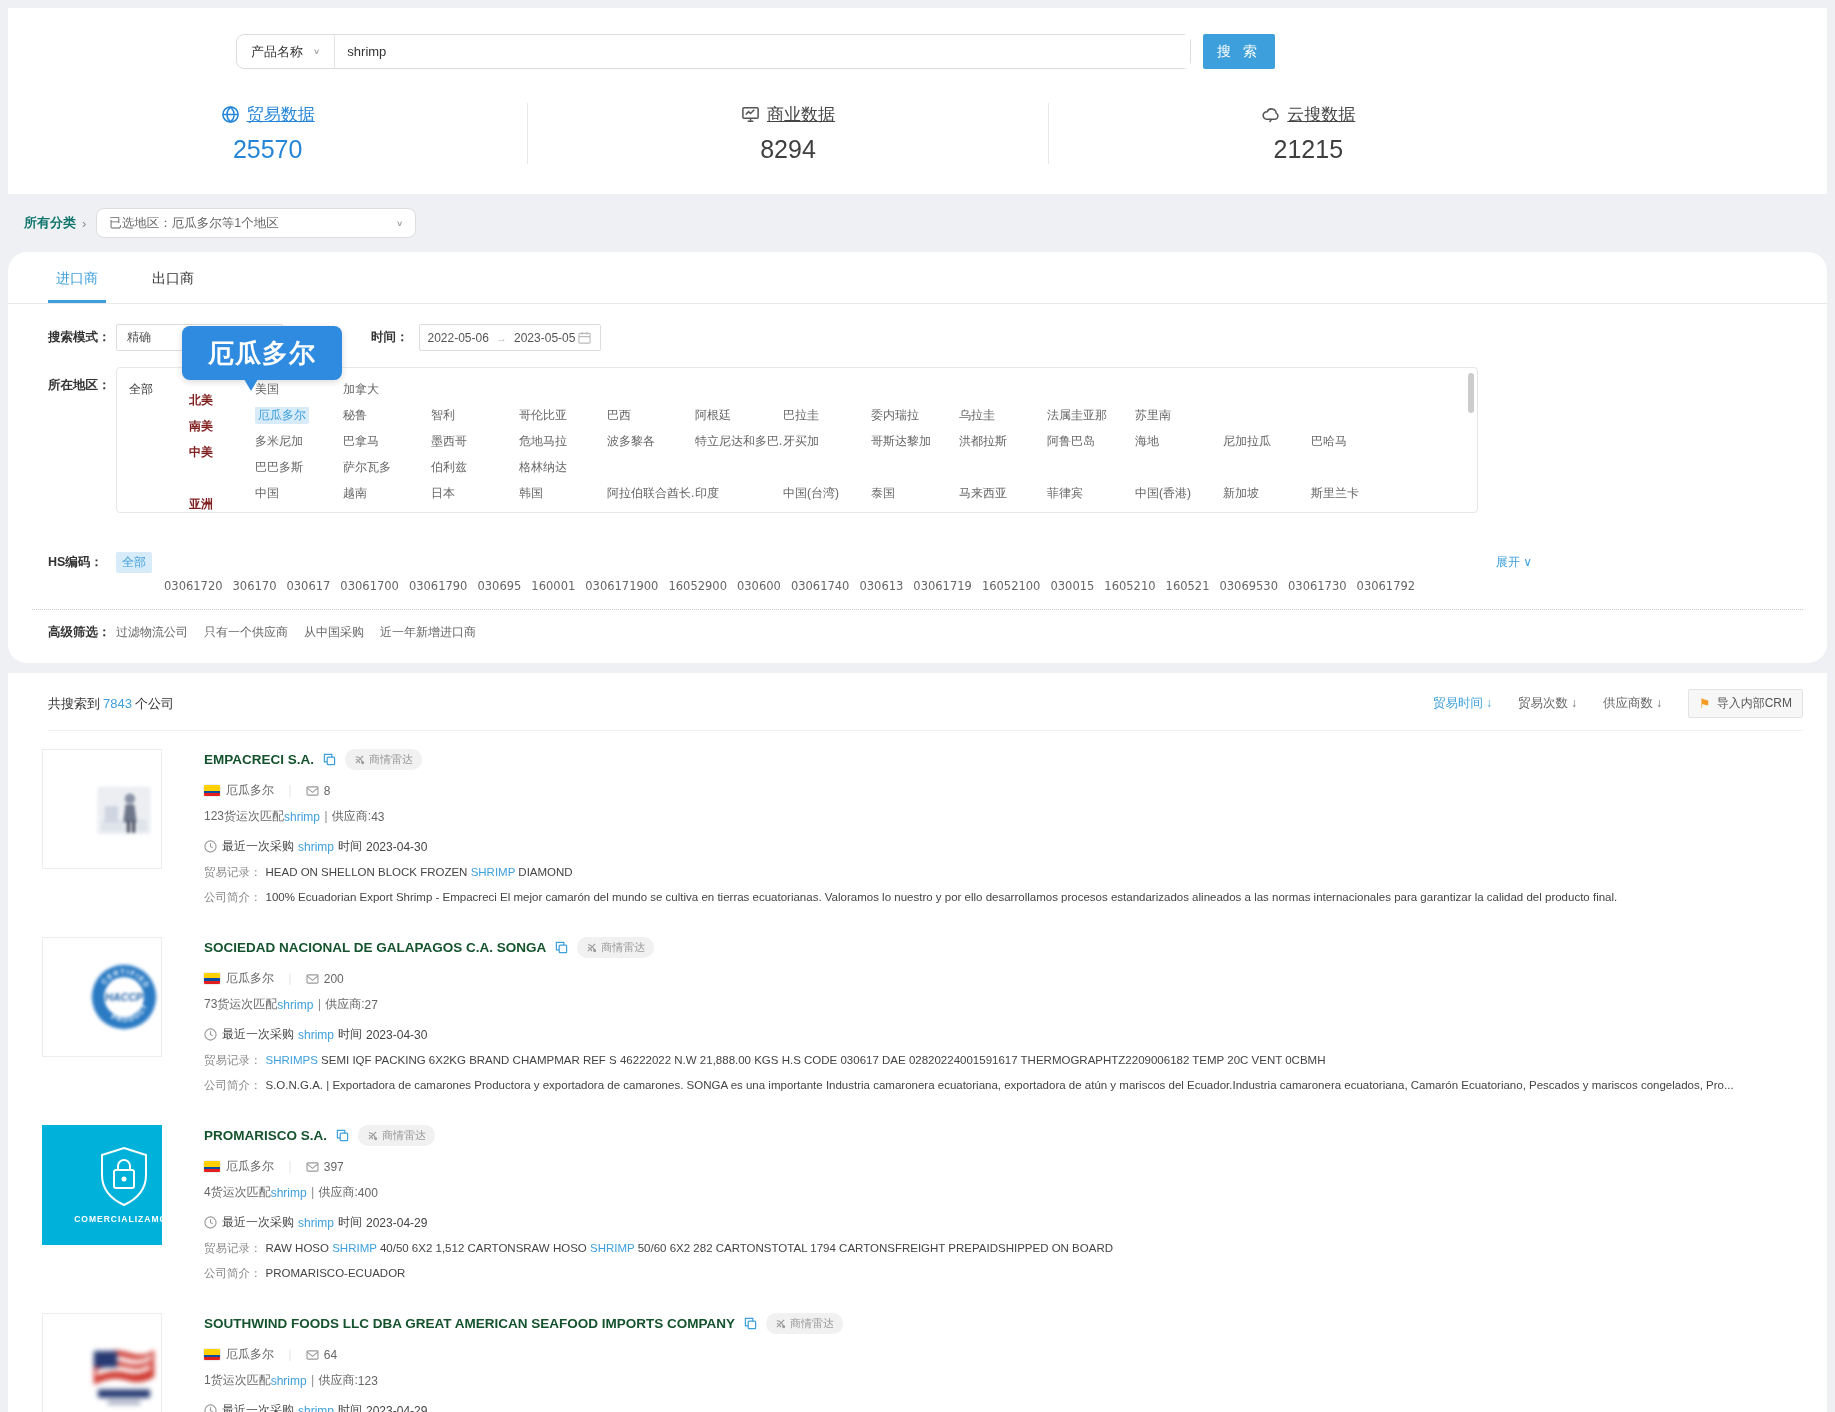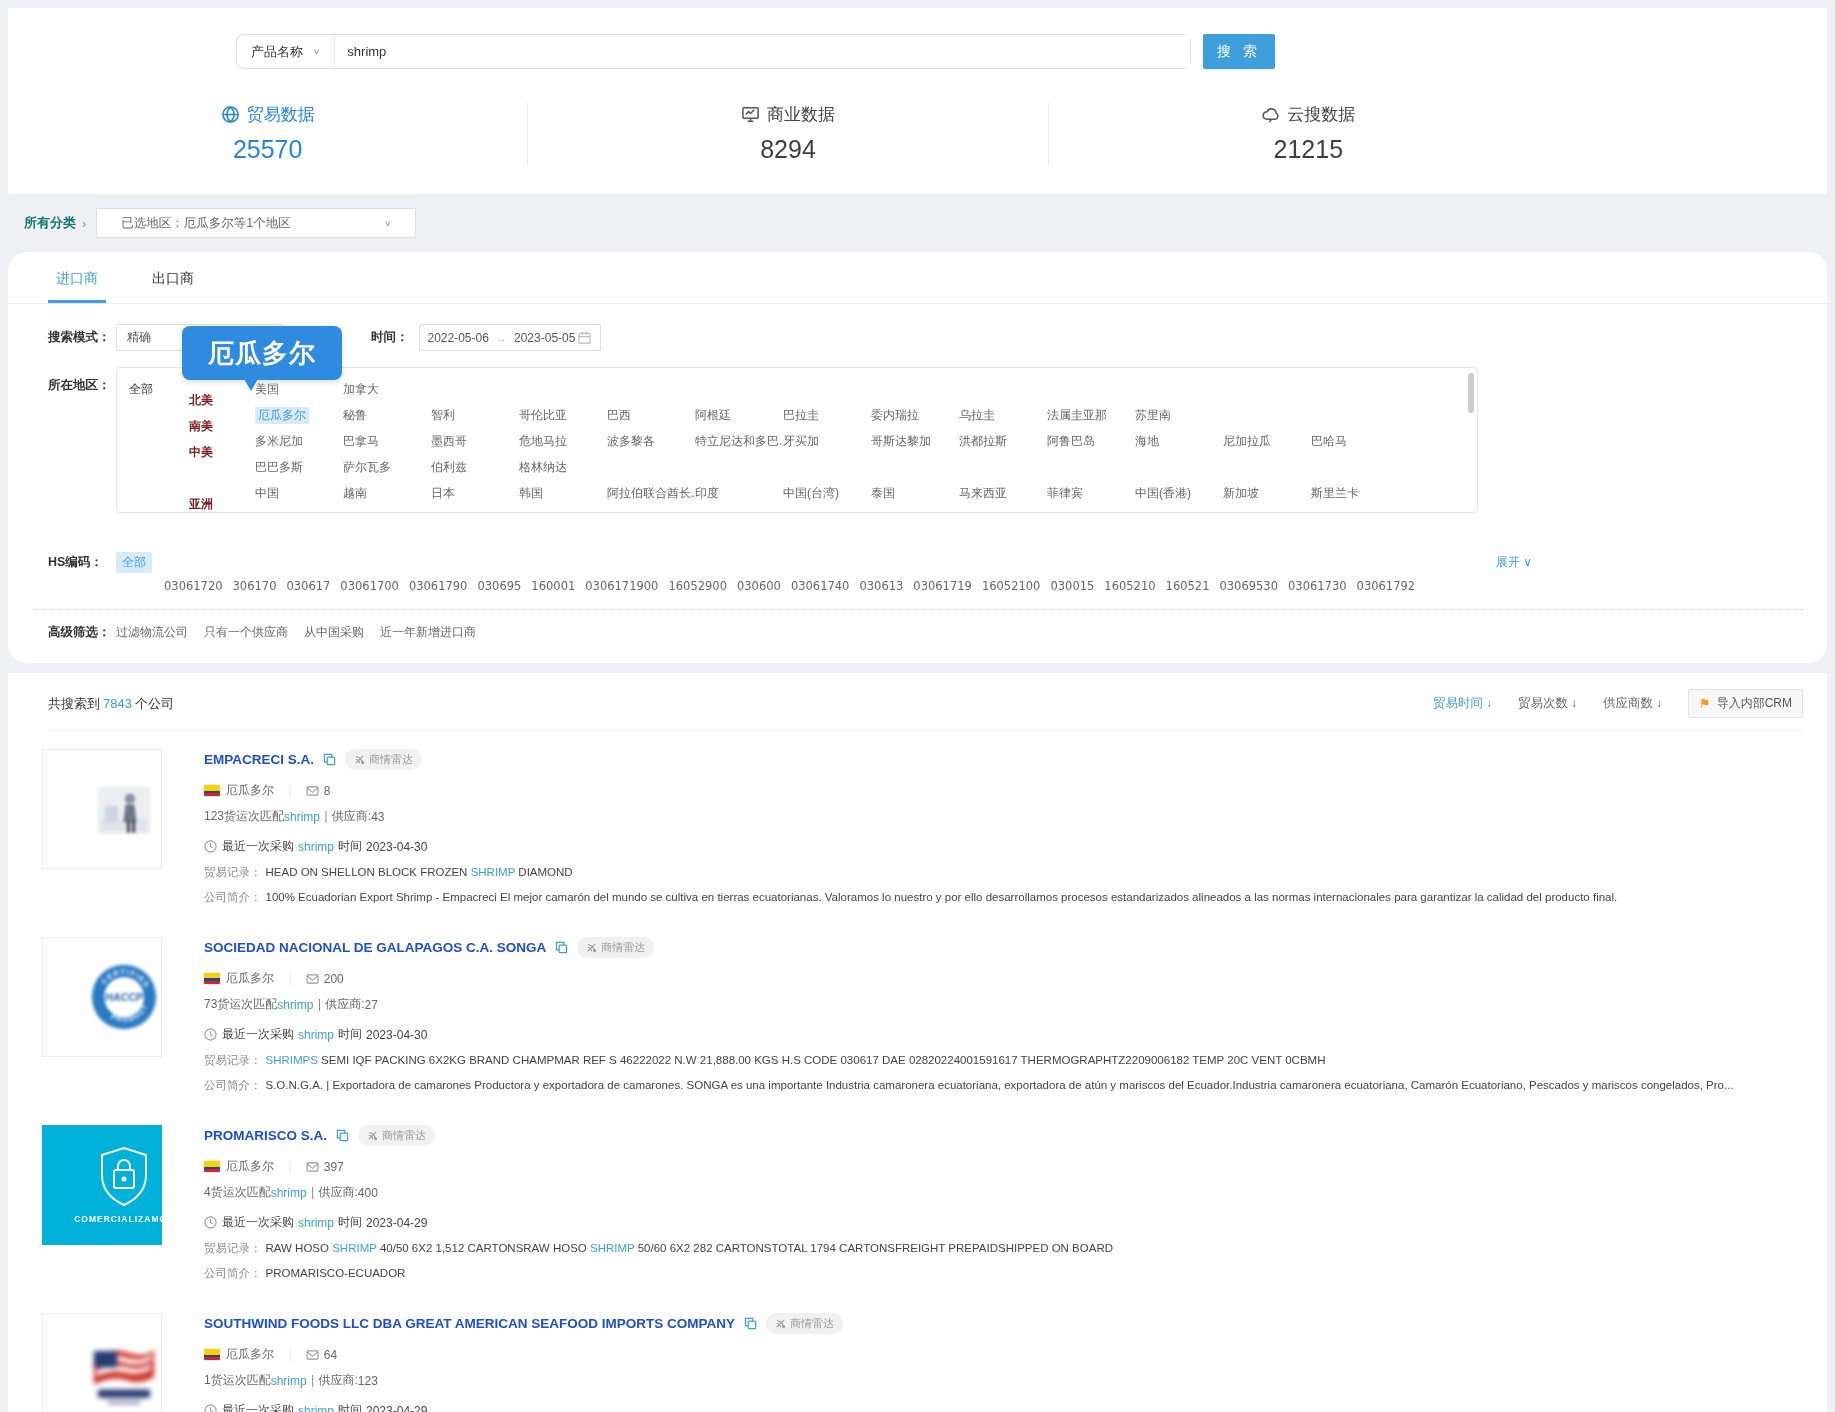--- a/index.html
+++ b/index.html
@@ -29,32 +29,32 @@
     border:none; outline:none; flex:1; height:100%; padding:0 12px; font-size:13px; color:#333;
     font-family:inherit;
   }
   .search-btn {
     margin-left:12px; width:72px; height:35px; background:#3d9fdb; color:#fff;
     border:none; border-radius:2px; font-size:14px; cursor:pointer; letter-spacing:4px;
   }
   .stats { display:flex; width:1560px; margin-top:34px; }
   .stat { flex:1; text-align:center; cursor:pointer; }
   .stat + .stat { border-left:1px solid #e8e8e8; }
-  .stat-label { display:flex; align-items:center; justify-content:center; gap:7px; font-size:17px; color:#454545; }
+  .stat-label { display:flex; align-items:center; justify-content:center; gap:7px; font-size:17px; color:#454545;text-decoration:underline; }
   .stat-label svg { width:19px; height:19px; }
   .stat-value { margin-top:9px; font-size:25px; color:#3f3f3f; }
   .stat.active .stat-label, .stat.active .stat-value { color:#2586d8; }
 
   
   .category-bar { display:flex; align-items:center; padding:14px 16px; }
   .cat-label { font-size:13px; color:#0f766e; font-weight:bold; }
   .cat-chev { color:#888; margin:0 10px 0 6px; font-size:13px; }
   .cat-select {
-    width:320px; height:30px; background:#fff; border:1px solid #ddd; border-radius:2px;
-    display:flex; align-items:center; justify-content:space-between; padding:0 24px;
+    width:320px; height:30px; background:#fff; border:1px solid #ddd; border-radius:8px;
+    display:flex; align-items:center; justify-content:space-between; padding:0 12px;
     color:#666; font-size:12.5px; cursor:pointer;
   }
 
   
   .main-panel { position:relative; padding-bottom:16px;border-radius:19px; }
   .tabs { display:flex; gap:38px; padding:14px 0 0 40px; border-bottom:1px solid #e9e9e9; }
   .tab { font-size:14px; color:#333; padding:4px 8px 12px; cursor:pointer; }
   .tab.active { color:#3d9fdb; border-bottom:3px solid #3d9fdb; }
 
   .frow { display:flex; align-items:center; margin:20px 0 0 40px; }
@@ -136,21 +136,21 @@
     width:120px; height:120px; border:1px solid #ececec; flex-shrink:0; margin-right:42px;
     display:flex; align-items:center; justify-content:center; overflow:hidden; background:#fff;padding-left:44px;
   }
   .logo.cyan { background:#00b2da; border:none; flex-direction:column; gap:6px; }
   .logo-blur { filter:blur(1.5px); }
   .logo-blur-heavy { filter:blur(2.5px); }
   .comercial-text { color:#fff; font-size:8.5px; font-weight:bold; letter-spacing:1px; }
 
   .card-body { flex:1; min-width:0; }
   .c-name-row { display:flex; align-items:center; gap:9px; }
-  .c-name { font-size:13.5px; font-weight:bold; color:#1d4ed8; cursor:pointer; }
+  .c-name { font-size:13.5px; font-weight:bold; color:#14532d; cursor:pointer; }
   .copy-ic { cursor:pointer; display:inline-flex; }
   .radar-badge {
     display:inline-flex; align-items:center; gap:4px; background:#f1f1f1; border-radius:10px;
     padding:3px 9px; color:#999; font-size:11px; cursor:pointer;
   }
   .c-meta { display:flex; align-items:center; margin-top:12px; color:#666; }
   .c-meta .sep { color:#ddd; margin:0 10px; }
   .ec-flag {
     width:16px; height:11px; margin-right:6px; border-radius:1px;
     background:linear-gradient(#ffd100 0 50%, #0a4ea3 50% 75%, #e01f1f 75% 100%);

